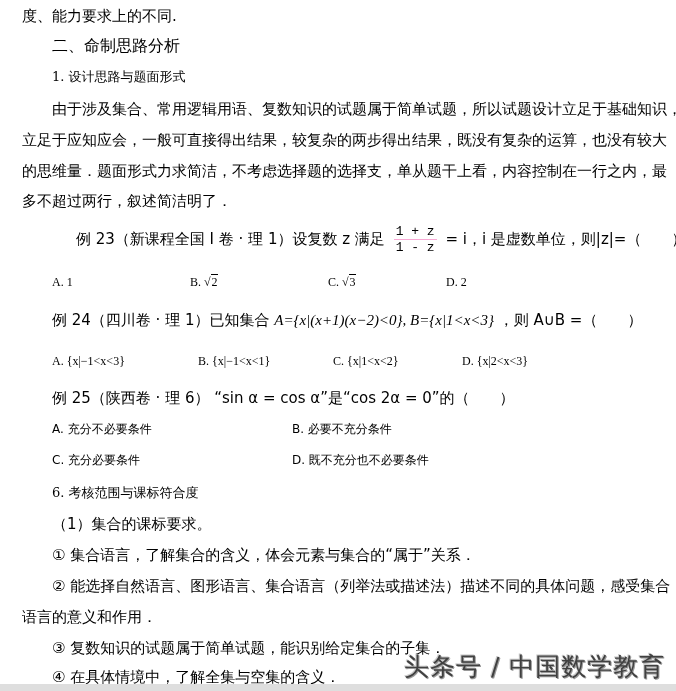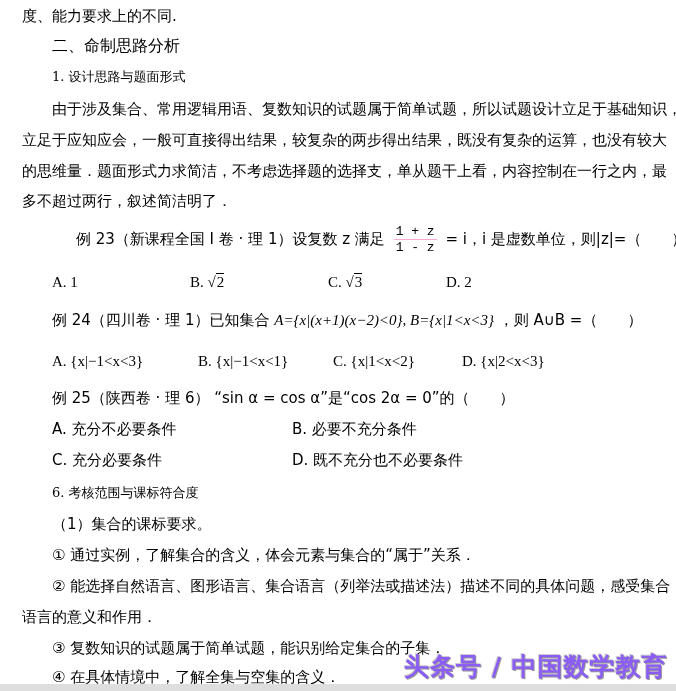--- a/index.html
+++ b/index.html
@@ -5,30 +5,30 @@
   html, body { margin:0; padding:0; }
   body {
     width:676px; height:691px; position:relative; overflow:hidden;
     background:#ffffff; color:#000;
     font-family: "DejaVu Sans", sans-serif;
   }
   .line { position:absolute; white-space:nowrap; font-size:15px; line-height:20px; }
   .kai { font-family: "DejaVu Serif", serif; font-size:13px; }
   .math { font-family: "Liberation Serif", serif; font-style:italic; }
   .rm { font-family: "Liberation Serif", serif; }
-  .opt { position:absolute; white-space:nowrap; font-size:15px; line-height:20px; }
+  .opt { position:absolute; white-space:nowrap; font-size:12px; line-height:20px; }
   .frac { display:inline-block; vertical-align:middle; text-align:center; font-family:"Liberation Mono", monospace; font-size:13px; line-height:15px; margin:0 4px; }
   .frac .num { display:block; border-bottom:1px solid #f9a8d4; padding:0 2px; }
   .frac .den { display:block; padding:0 2px; }
   .sqrt { font-family:"Liberation Serif", serif; }
   .sqrt .rad { border-top:1px solid #000; padding-left:1px; }
   .watermark {
-    position:absolute; left:404px; top:650px; font-size:25px; color:#8b5cf6;
+    position:absolute; left:404px; top:650px; font-size:25px; color:#404040;
     text-shadow: 1px 1px 0 #999, -1px -1px 0 #ccc, 0 0 1px #888;
-    letter-spacing:1px; white-space:nowrap;font-weight:bold;
+    letter-spacing:1px; white-space:nowrap;
   }
   .bottom-bar { position:absolute; left:0; top:684px; width:676px; height:7px; background:#dedede; }
 </style>
 </head>
 <body>
 
 <div>
 
   <div class="line" style="left:22px;top:6px;">度、能力要求上的不同.</div>
 
@@ -70,21 +70,21 @@
   </div>
   <div class="opt" style="left:52px;top:419px;">A. 充分不必要条件</div>
   <div class="opt" style="left:292px;top:419px;">B. 必要不充分条件</div>
   <div class="opt" style="left:52px;top:450px;">C. 充分必要条件</div>
   <div class="opt" style="left:292px;top:450px;">D. 既不充分也不必要条件</div>
 
   <div class="line kai" style="left:52px;top:483px;">6. 考核范围与课标符合度</div>
 
   <div class="line" style="left:52px;top:514px;">（1）集合的课标要求。</div>
 
-  <div class="line" style="left:52px;top:545px;">① 通过实例，了解集合的含义，体会元素与集合的“属于”关系．</div>
+  <div class="line" style="left:52px;top:545px;">① 集合语言，了解集合的含义，体会元素与集合的“属于”关系．</div>
   <div class="line" style="left:52px;top:576px;">② 能选择自然语言、图形语言、集合语言（列举法或描述法）描述不同的具体问题，感受集合</div>
   <div class="line" style="left:22px;top:607px;">语言的意义和作用．</div>
   <div class="line" style="left:52px;top:638px;">③ 复数知识的试题属于简单试题，能识别给定集合的子集．</div>
   <div class="line" style="left:52px;top:667px;">④ 在具体情境中，了解全集与空集的含义．</div>
 
   <div class="watermark">头条号 / 中国数学教育</div>
 
   <div class="bottom-bar"></div>
 </div>
 

